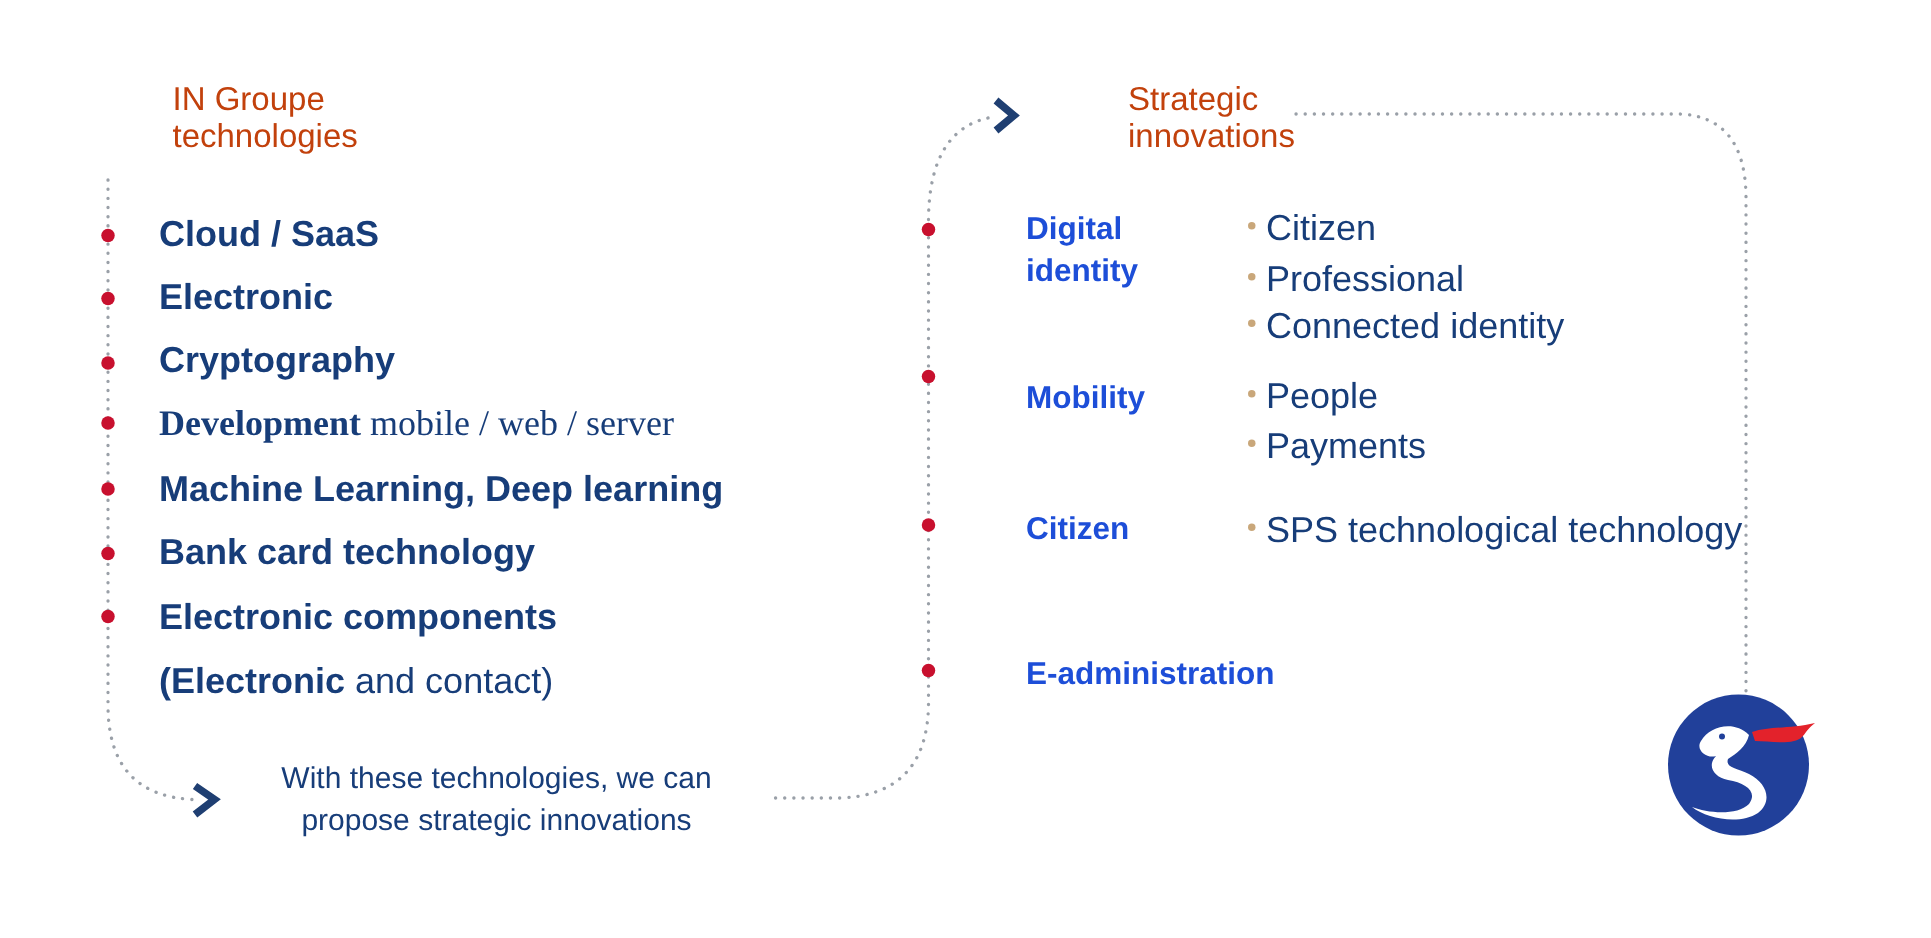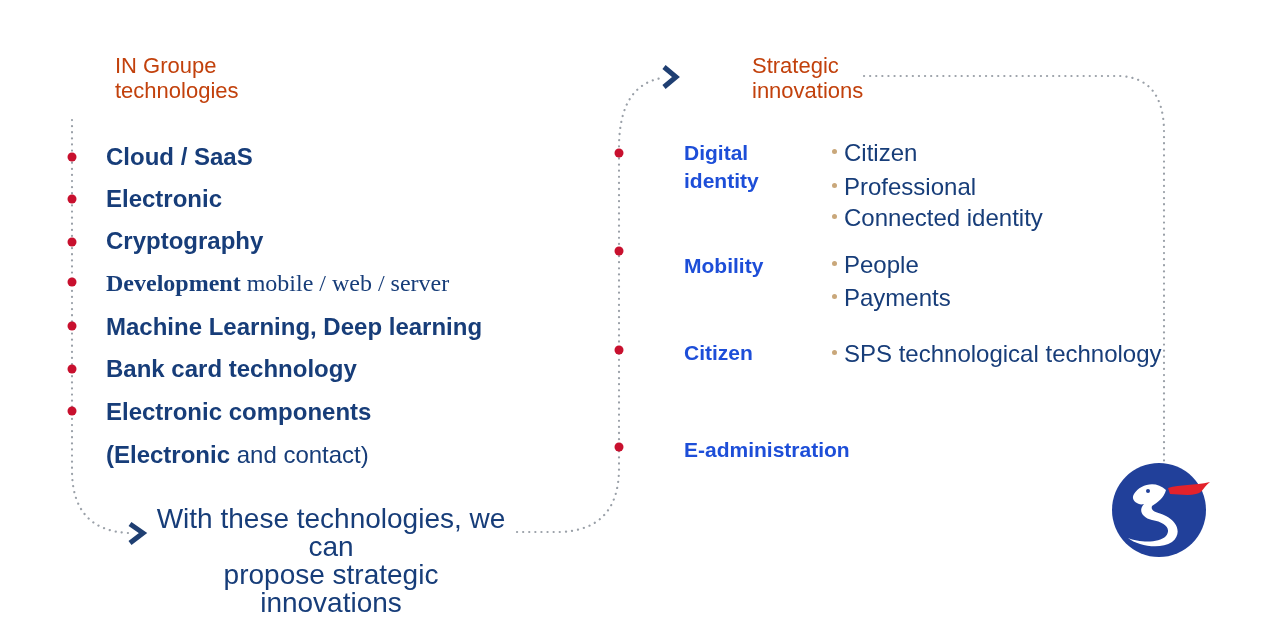--- a/index.html
+++ b/index.html
@@ -6,21 +6,21 @@
   body { width:1287px; height:625px; position:relative; overflow:hidden;
          font-family:"Liberation Sans", sans-serif; color:#1d3f74; }
   .abs { position:absolute; }
   .title { font-weight:normal; font-size:22px; line-height:25px; color:#c2410c;margin-left:40px; }
   .tech { font-size:24px; line-height:24px; color:#173d79; white-space:nowrap; }
   .tech b { font-weight:bold; }
   .tech .light { font-weight:normal; }
   .cat { font-weight:bold; font-size:21px; line-height:28px; color:#1d4ed8; }
   .sub { font-size:24px; line-height:24px; color:#173d79; white-space:nowrap; }
   .bdot { display:inline-block; width:5px; height:5px; border-radius:50%; background:#c9a77a; margin-right:7px; vertical-align:middle; position:relative; top:-3px; }
-  .caption { font-size:28px; line-height:28px; color:#173d79; text-align:center; }
+  .caption { font-size:20px; line-height:28px; color:#173d79; text-align:center; }
   svg.paths { position:absolute; left:0; top:0; }
 </style>
 </head>
 <body>
 
 <svg class="paths" width="1287" height="625">
   <g fill="none" stroke="#9aa0a8" stroke-width="2.2" stroke-linecap="round" stroke-dasharray="0.1 6">
 
     <path d="M72 120 L72 470 Q72 530 128 533"></path>
 

